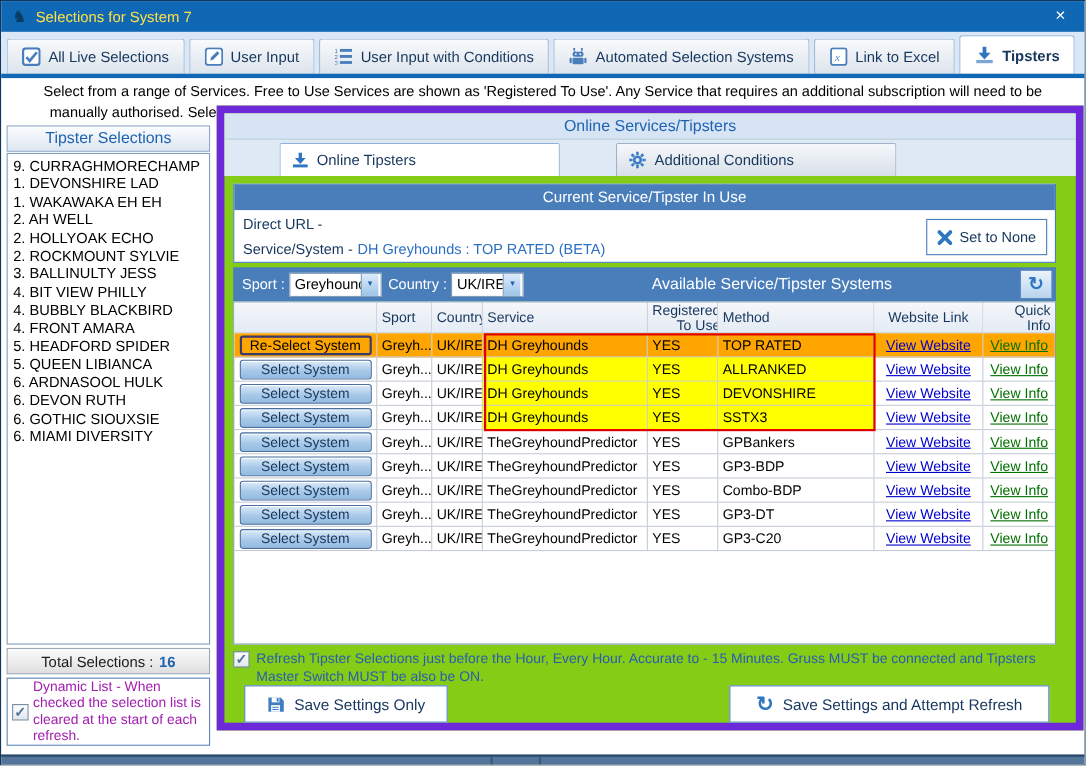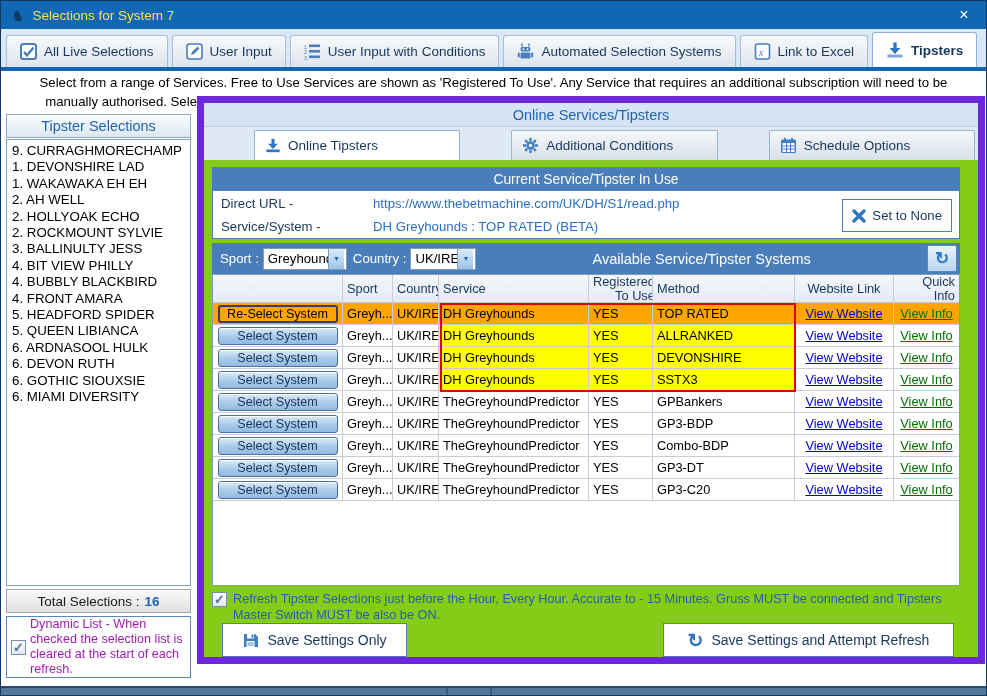--- a/index.html
+++ b/index.html
@@ -36,21 +36,21 @@
   
   .mainpanel { position:absolute; left:196px; top:95px; width:788px; height:568px; border:7px solid #6d28d9; background:#84cc16; }
   .mp-header { height:24px; background:#d6e4f4; color:#1f63b0; font-size:14.5px; display:flex; align-items:center; justify-content:center; border-bottom:1px solid #b9cde4; }
   .innertabs { height:33px; background:#dfe9f5; display:flex; align-items:flex-end; padding-left:2px; }
   .itab { display:flex; align-items:center; gap:7px; height:30px; width:255px; padding:0 10px; margin-right:3px; background:linear-gradient(#f5f8fb,#d8dfe8); border:1px solid #9fb3c8; border-bottom:none; border-radius:2px 2px 0 0; font-size:13.5px; color:#17365d; cursor:pointer;margin-left:48px; }
   .itab.active { background:#fff; border-color:#8fb0d6; }
 
   
   .curbox { position:absolute; left:8px; top:64px; width:748px; height:72px; border:1px solid #4a7ebb; background:#fff; }
   .curbox .hd { height:23px; background:#4a7ebb; color:#fff; font-size:13.8px; display:flex; align-items:center; justify-content:center; }
-  .curbox .line { display:flex; align-items:center; height:22px; margin-top:1px; font-size:13.2px;gap:48px; }
+  .curbox .line { display:flex; align-items:center; height:22px; margin-top:1px; font-size:13.2px; }
   .curbox .lab { width:112px; padding-left:8px; color:#17365d; }
   .curbox .val { color:#2a6fc4; }
   .setnone { position:absolute; right:7px; top:31px; height:33px; padding:0 9px; background:#fff; border:1px solid #4a7ebb; display:flex; align-items:center; gap:6px; font-size:13.2px; color:#17365d; cursor:pointer; }
 
   
   .availbar { position:absolute; left:8px; top:140px; width:748px; height:31px; background:#4a7ebb; display:flex; align-items:center; color:#fff; font-size:13.2px; padding:0 2px; }
   .availbar .lbl { margin:0 4px 0 6px; }
   .combo { background:#fff; border:1px solid #7f9db9; height:22px; display:flex; align-items:center; cursor:pointer; }
   .combo .cval { color:#000; font-size:13.2px; padding:0 2px 0 4px; overflow:hidden; white-space:nowrap; }
   .combo .arrow { width:16px; height:20px; background:linear-gradient(#dcebfb,#9cc3e8); border-left:1px solid #7f9db9; color:#1f63b0; font-size:7px; display:flex; align-items:center; justify-content:center; }
@@ -237,41 +237,26 @@
                 <circle cx="8.5" cy="8.5" r="4.2"></circle>
                 <g stroke="#3f7ec4" stroke-width="2.4">
                   <path d="M8.5 1 v3 M8.5 13 v3 M1 8.5 h3 M13 8.5 h3 M3.2 3.2 l2.1 2.1 M11.7 11.7 l2.1 2.1 M13.8 3.2 l-2.1 2.1 M5.3 11.7 l-2.1 2.1"></path>
                 </g>
                 <circle cx="8.5" cy="8.5" r="1.8" fill="#dfe9f5"></circle>
               </g>
             </svg>
         </span>
         <span>Additional Conditions</span>
       </div>
-      <div class="itab">
-        <span class="uicon">
-          <svg width="17" height="17" viewBox="0 0 17 17">
-              <rect x="1" y="2.5" width="15" height="13.5" rx="1.5" fill="#3f7ec4"></rect>
-              <rect x="4" y="0.8" width="2" height="3.4" rx="0.8" fill="#3f7ec4"></rect>
-              <rect x="11" y="0.8" width="2" height="3.4" rx="0.8" fill="#3f7ec4"></rect>
-              <rect x="2.5" y="6" width="12" height="9" fill="#fff"></rect>
-              <g stroke="#3f7ec4" stroke-width="1">
-                <path d="M2.5 9 h12 M2.5 12 h12 M6.5 6 v9 M10.5 6 v9"></path>
-              </g>
-            </svg>
-        </span>
-        <span>Schedule Options</span>
-      </div>
     </div>
 
     <div class="curbox">
       <div class="hd">Current Service/Tipster In Use</div>
       <div class="line">
         <span class="lab">Direct URL -</span>
-        <span class="val">https://www.thebetmachine.com/UK/DH/S1/read.php</span>
       </div>
       <div class="line">
         <span class="lab">Service/System -</span>
         <span class="val">DH Greyhounds : TOP RATED (BETA)</span>
       </div>
       <div class="setnone">
         <span class="uicon">
           <svg width="14" height="14" viewBox="0 0 14 14">
               <path d="M2 2 L12 12 M12 2 L2 12" stroke="#2e77c0" stroke-width="3.4" stroke-linecap="round"></path>
             </svg>

